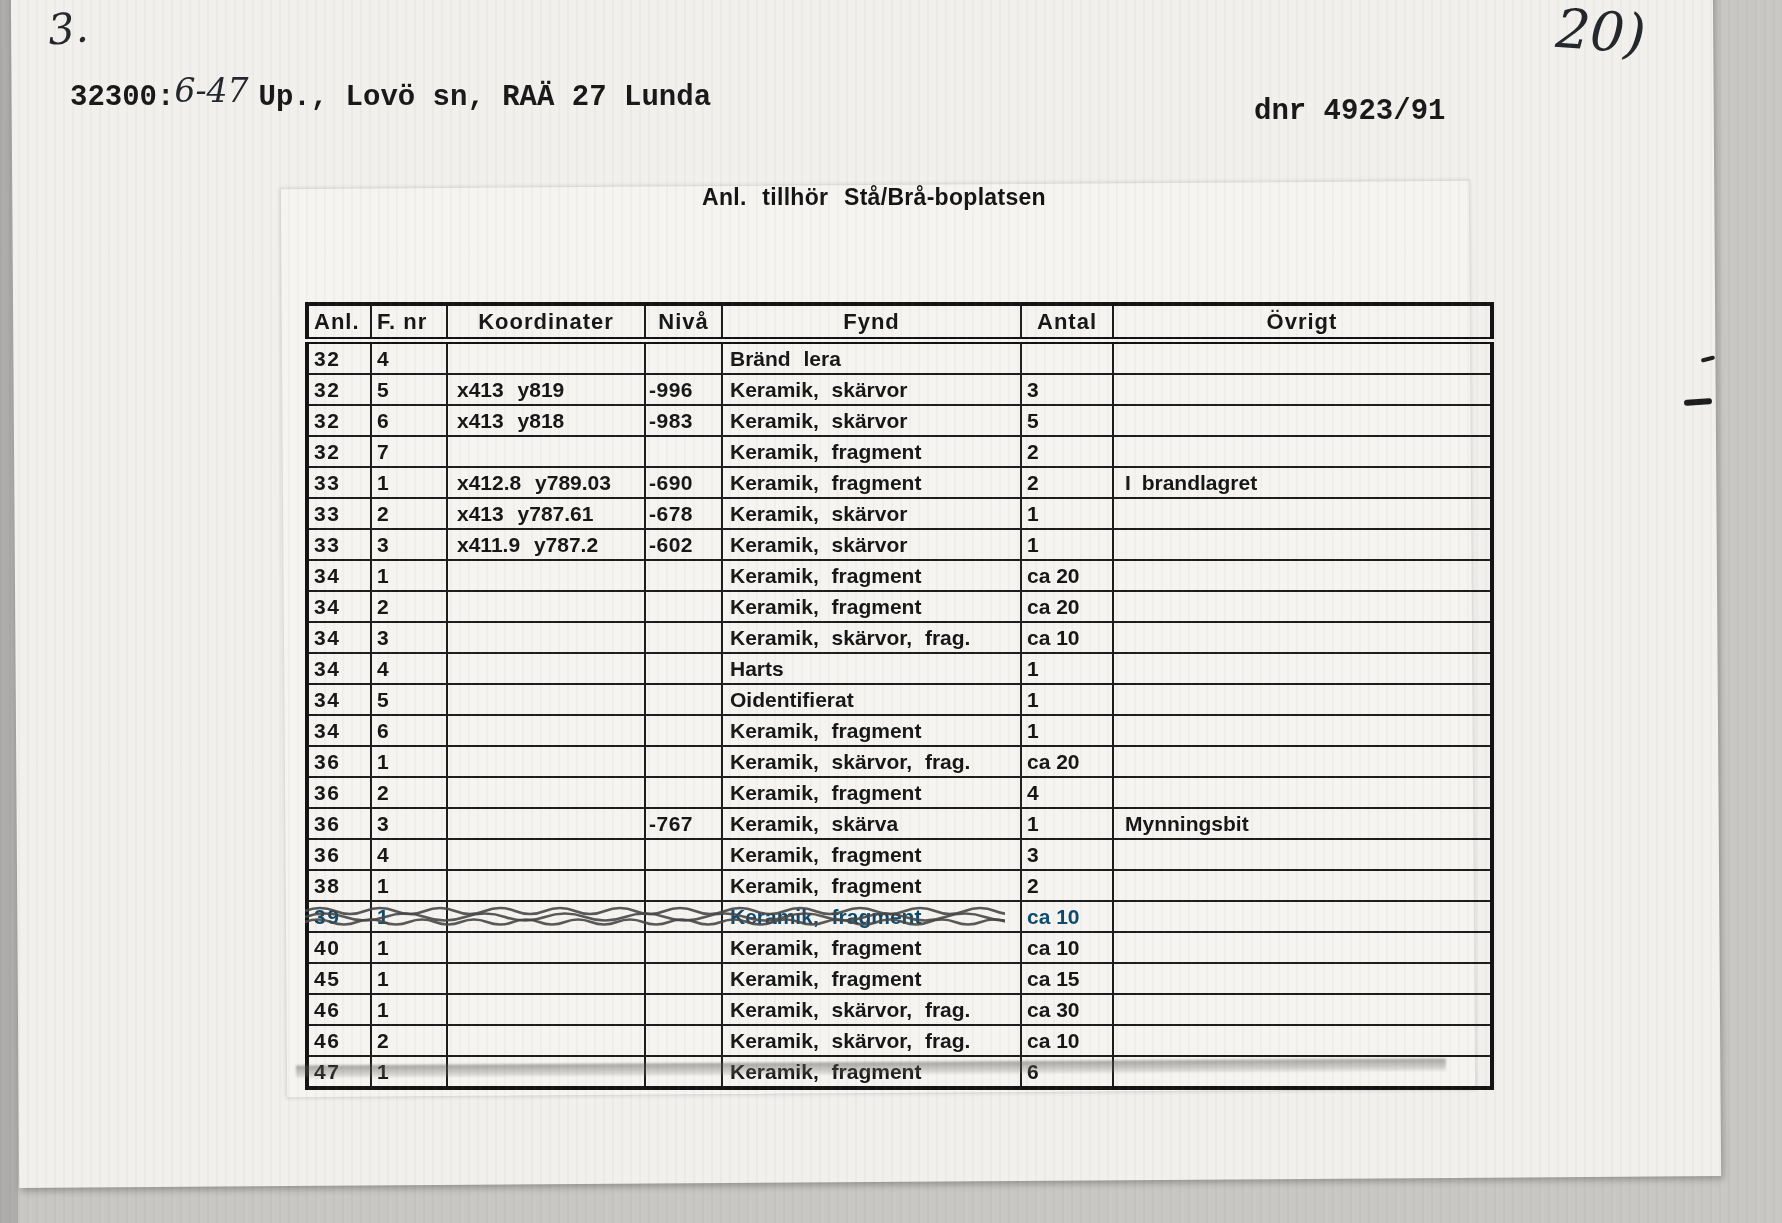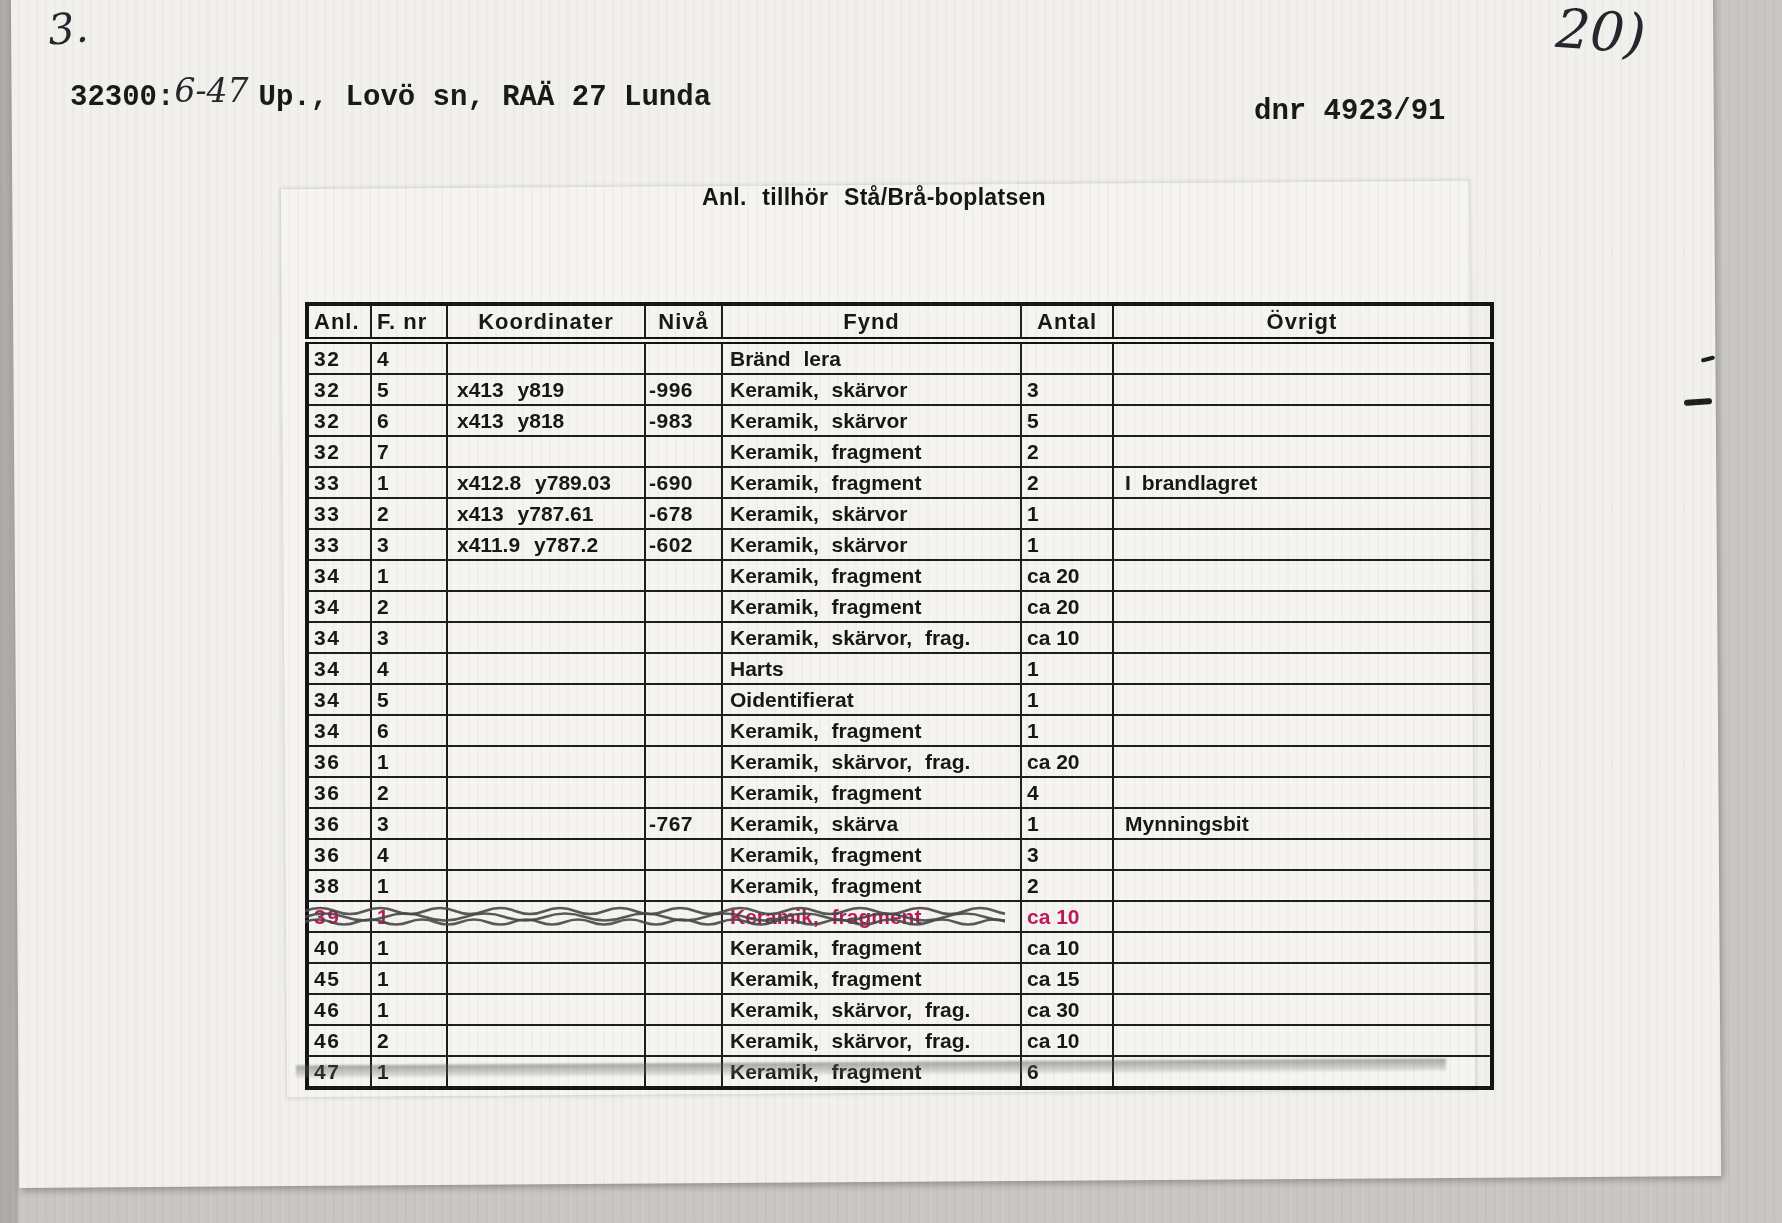--- a/index.html
+++ b/index.html
@@ -43,21 +43,21 @@
   .col4{width:290px}.col5{width:85px}.col6{width:365px}
   thead .col2,thead .col3,thead .col4,thead .col5,thead .col6{text-align:center;padding-left:0;}
   thead .col5,thead .col6{letter-spacing:3px;}
   td.col0,td.col1{letter-spacing:1.5px;}
   td.col2{padding-left:9px;word-spacing:8px;}
   td.col3{padding-left:3px;letter-spacing:.5px;}
   td.col4{padding-left:7px;word-spacing:7px;}
   td.col5{padding-left:5px;}
   td.col6{padding-left:11px;word-spacing:5px;}
 
-  tr.struck td{color:#be185d;}
+  tr.struck td{color:#0c4a6e;}
   .squiggle{position:absolute;left:-4px;top:0;pointer-events:none;z-index:3;}
 
   .table-smear{position:absolute;left:296px;top:1062px;width:1150px;height:12px;
         background:linear-gradient(180deg,rgba(85,83,80,.5),rgba(140,138,135,.18));
         filter:blur(1.2px);transform:rotate(-0.35deg);}
 
   .pen-mark{position:absolute;background:#1d1d1d;border-radius:3px;}
   .pen-mark.m1{left:1701px;top:357px;width:14px;height:4px;transform:rotate(-14deg);}
   .pen-mark.m2{left:1684px;top:399px;width:28px;height:6px;transform:rotate(-4deg);}
 </style>

